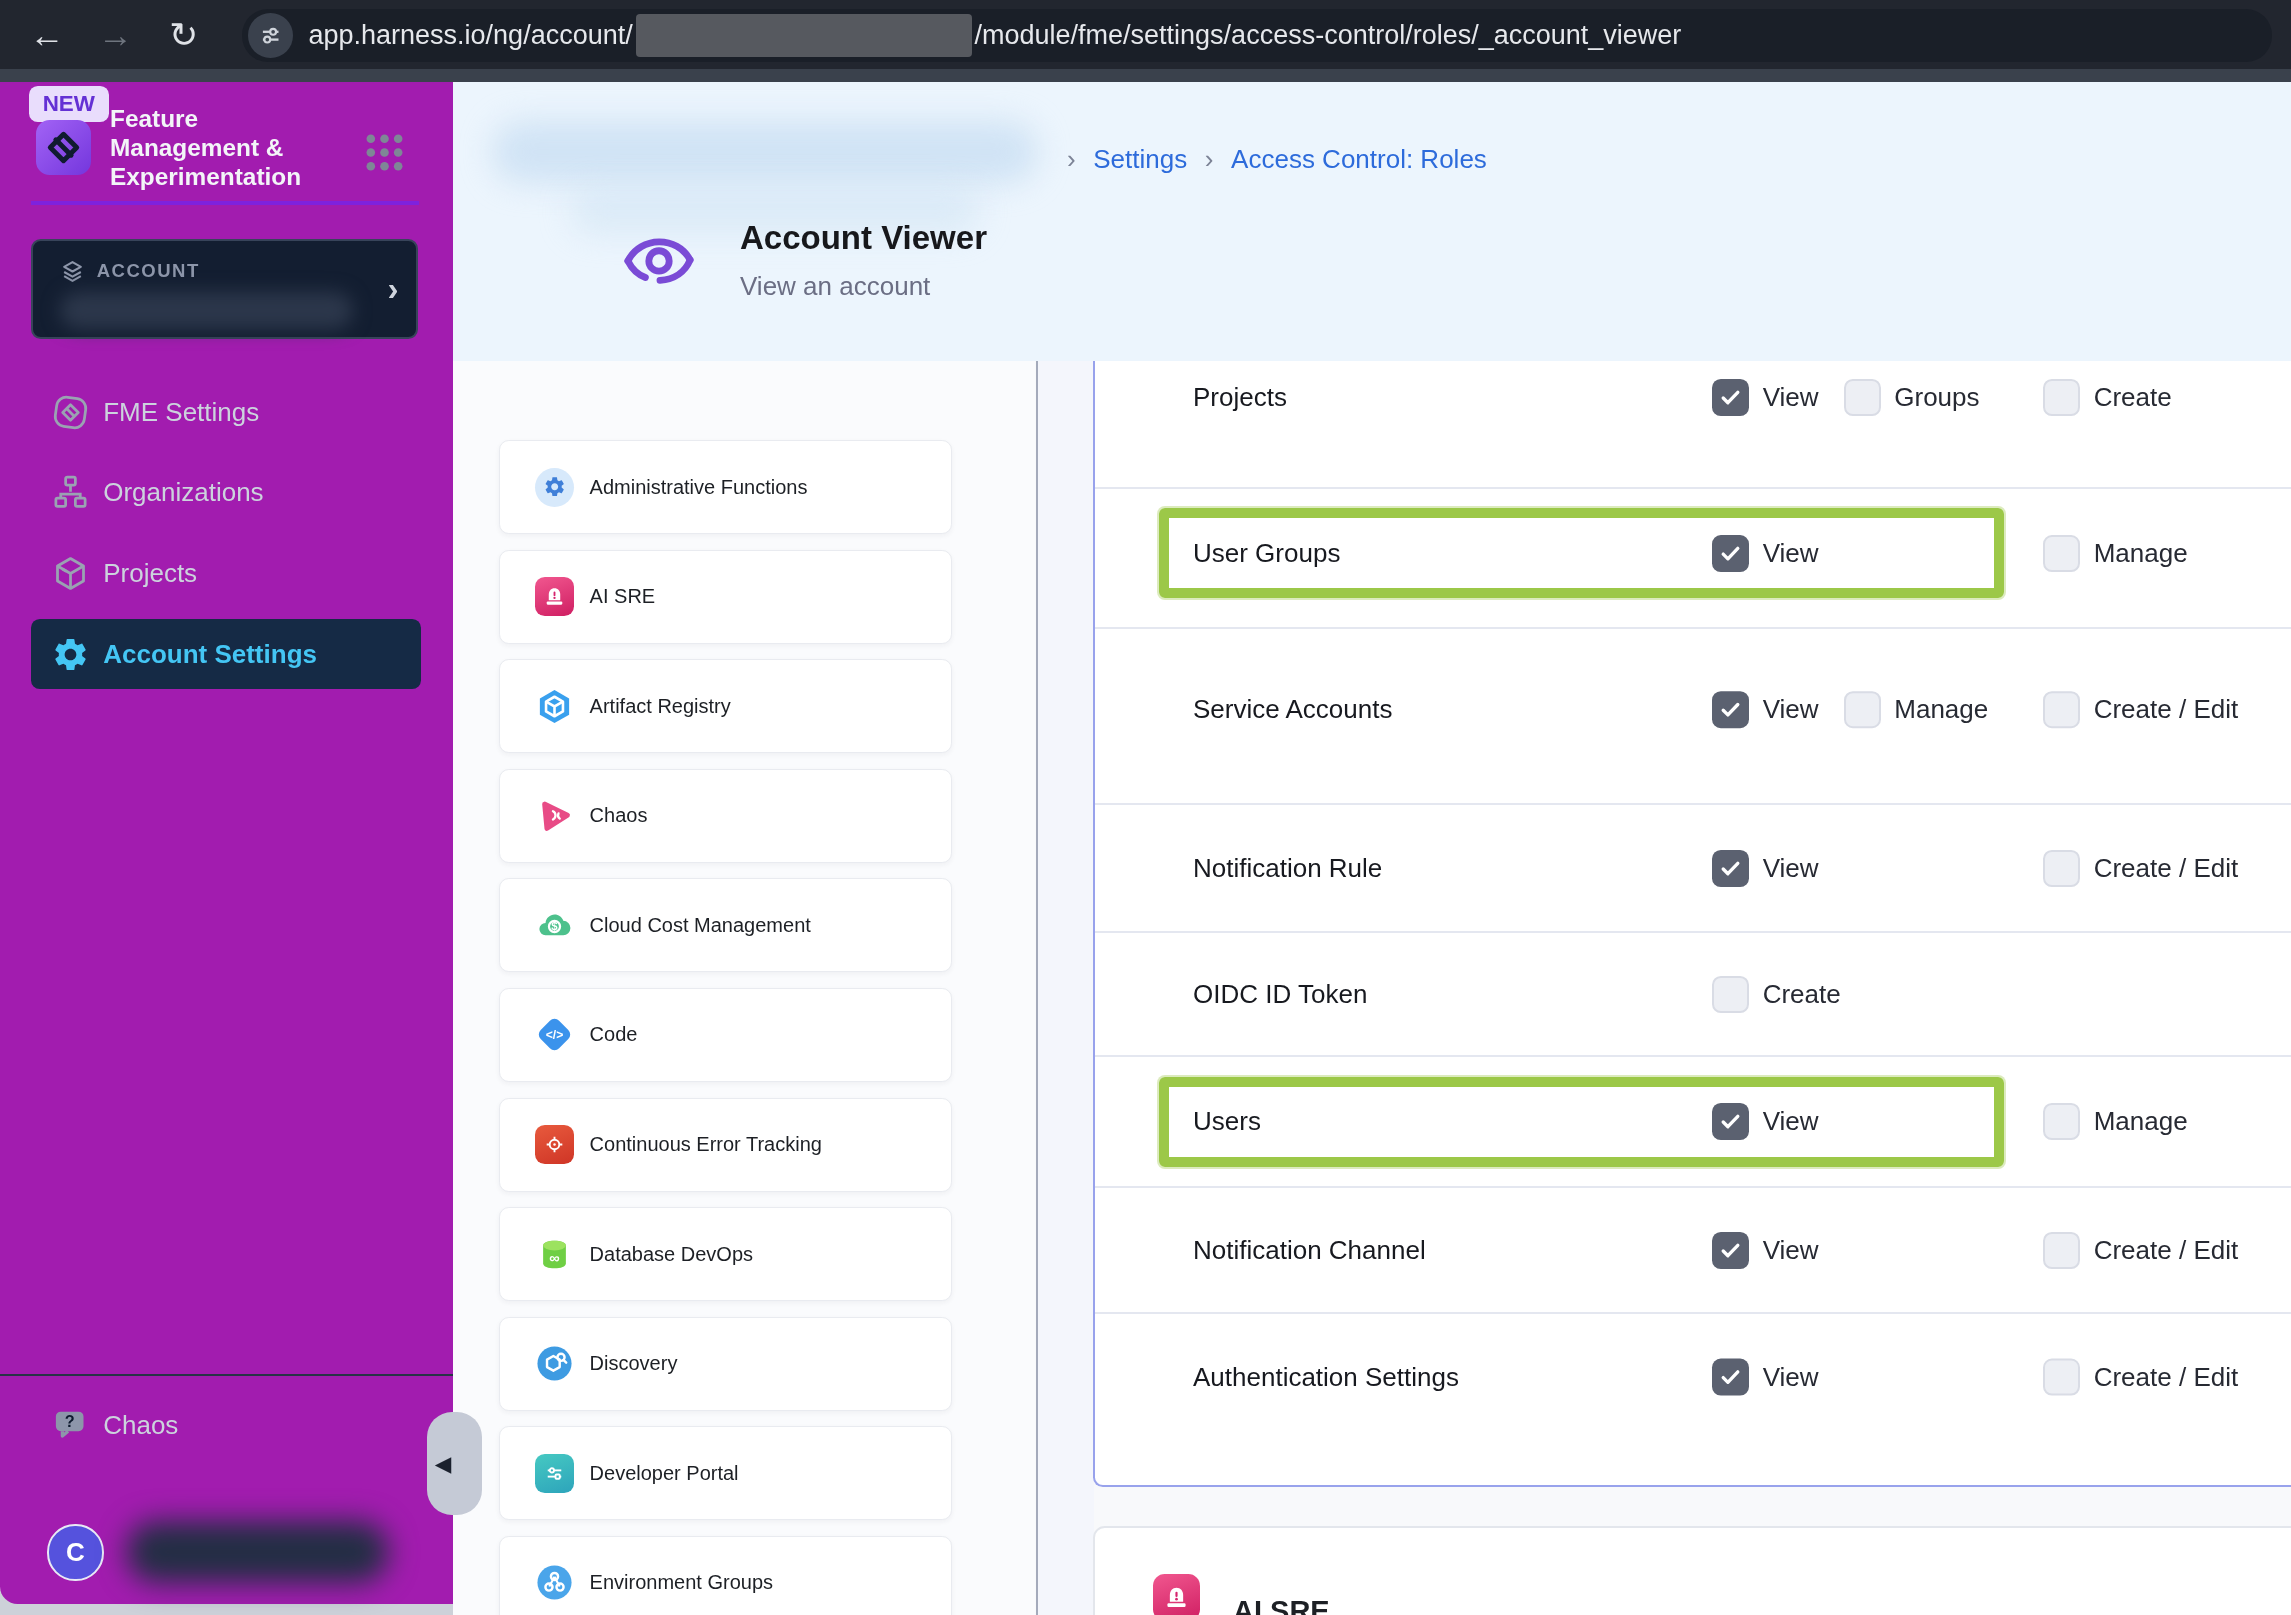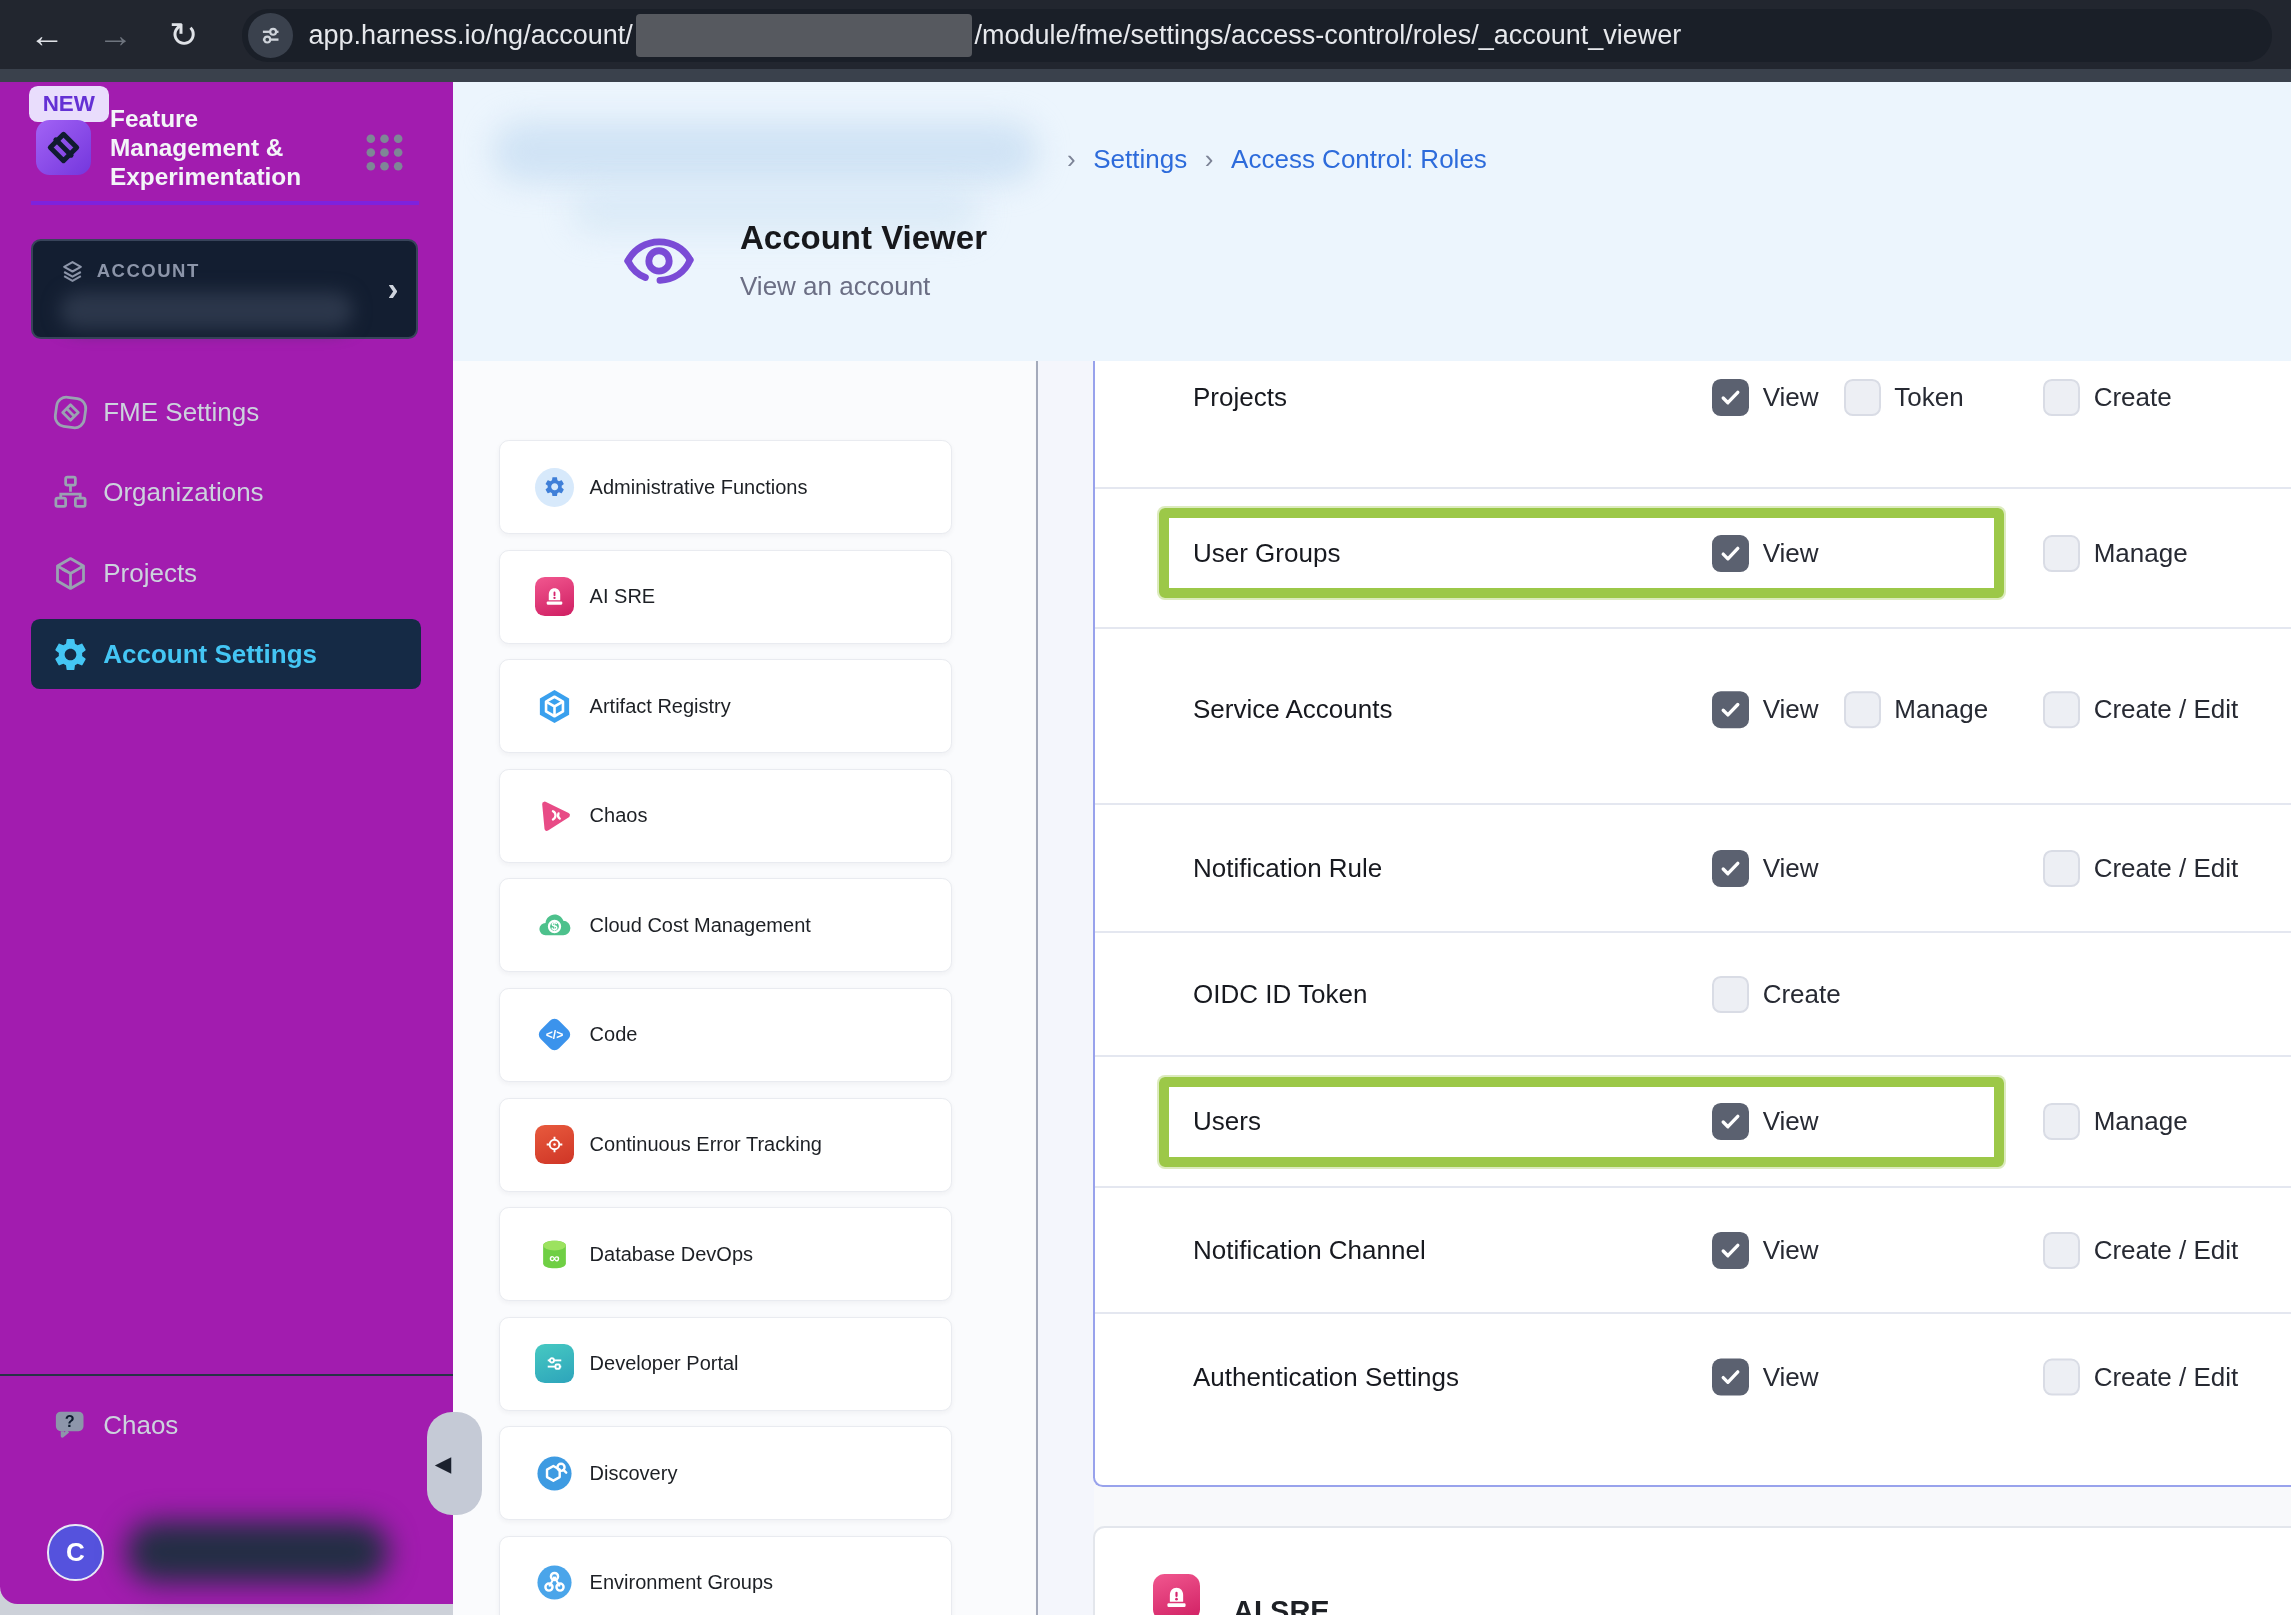--- a/index.html
+++ b/index.html
@@ -335,44 +335,44 @@
         <span class="cat-ic">
           <svg width="39" height="39" viewBox="0 0 24 24">
             <path d="M5 6.5c0-1.9 3.1-3 7-3s7 1.1 7 3v11c0 1.9-3.1 3-7 3s-7-1.1-7-3z" fill="#6fcf44"></path>
             <ellipse cx="12" cy="6.5" rx="7" ry="3" fill="#9ce25f"></ellipse>
             <text x="12" y="17.5" font-size="9" font-weight="bold" fill="#fff" text-anchor="middle">∞</text>
           </svg>
         </span>
         <span class="cat-label">Database DevOps</span>
       </div>
       <div class="cat-card">
+        <span class="cat-ic">
+          <svg width="39" height="39" viewBox="0 0 24 24">
+            <circle cx="12" cy="12" r="10.5" fill="#3e9be2"></circle>
+            <path d="M11.3 7.4l3.9 2.2v4.6l-3.9 2.2-3.9-2.2V9.6z" fill="none" stroke="#fff" stroke-width="1.5" stroke-linejoin="round"></path>
+            <circle cx="16" cy="8.2" r="2.2" fill="none" stroke="#fff" stroke-width="1.5"></circle>
+            <path d="M17.5 9.8l1.7 1.7" stroke="#fff" stroke-width="1.5" stroke-linecap="round"></path>
+          </svg>
+        </span>
+        <span class="cat-label">Discovery</span>
+      </div>
+      <div class="cat-card">
         <span class="cat-ic grad-teal">
           <svg width="25" height="25" viewBox="0 0 24 24" fill="none" stroke="#fff" stroke-width="1.8">
             <path d="M5.5 9h13"></path>
             <circle cx="9.5" cy="9" r="2" fill="#35b4bf"></circle>
             <path d="M5.5 15h13"></path>
             <rect x="13" y="13" width="4" height="4" rx="0.8" fill="#35b4bf"></rect>
           </svg>
         </span>
         <span class="cat-label">Developer Portal</span>
       </div>
       <div class="cat-card">
         <span class="cat-ic">
           <svg width="39" height="39" viewBox="0 0 24 24">
-            <circle cx="12" cy="12" r="10.5" fill="#3e9be2"></circle>
-            <path d="M11.3 7.4l3.9 2.2v4.6l-3.9 2.2-3.9-2.2V9.6z" fill="none" stroke="#fff" stroke-width="1.5" stroke-linejoin="round"></path>
-            <circle cx="16" cy="8.2" r="2.2" fill="none" stroke="#fff" stroke-width="1.5"></circle>
-            <path d="M17.5 9.8l1.7 1.7" stroke="#fff" stroke-width="1.5" stroke-linecap="round"></path>
-          </svg>
-        </span>
-        <span class="cat-label">Discovery</span>
-      </div>
-      <div class="cat-card">
-        <span class="cat-ic">
-          <svg width="39" height="39" viewBox="0 0 24 24">
             <circle cx="12" cy="12" r="10.5" fill="#4aa5ea"></circle>
             <path d="M12 8.5L8.8 14.5M12 8.5l3.2 6" stroke="#fff" stroke-width="1.3"></path>
             <circle cx="12" cy="8.3" r="2.2" fill="none" stroke="#fff" stroke-width="1.5"></circle>
             <circle cx="8.6" cy="14.8" r="2.2" fill="none" stroke="#fff" stroke-width="1.5"></circle>
             <circle cx="15.4" cy="14.8" r="2.2" fill="none" stroke="#fff" stroke-width="1.5"></circle>
           </svg>
         </span>
         <span class="cat-label">Environment Groups</span>
       </div>
     </div>
@@ -385,21 +385,21 @@
             <div class="perm-cell">
               <div class="cbx checked">
                 <svg width="25" height="25" viewBox="0 0 24 24">
                   <path d="M5 12.5l4.5 4.5L19 7" fill="none" stroke="#fff" stroke-width="3.2" stroke-linecap="round" stroke-linejoin="round"></path>
                 </svg>
               </div>
               <span class="cell-label">View</span>
             </div>
             <div class="perm-cell">
               <div class="cbx unchecked"></div>
-              <span class="cell-label">Token</span>
+              <span class="cell-label">Groups</span>
             </div>
           </div>
           <div class="perm-col">
             <div class="perm-cell">
               <div class="cbx unchecked"></div>
               <span class="cell-label">Create</span>
             </div>
           </div>
         </div>
       </div>

